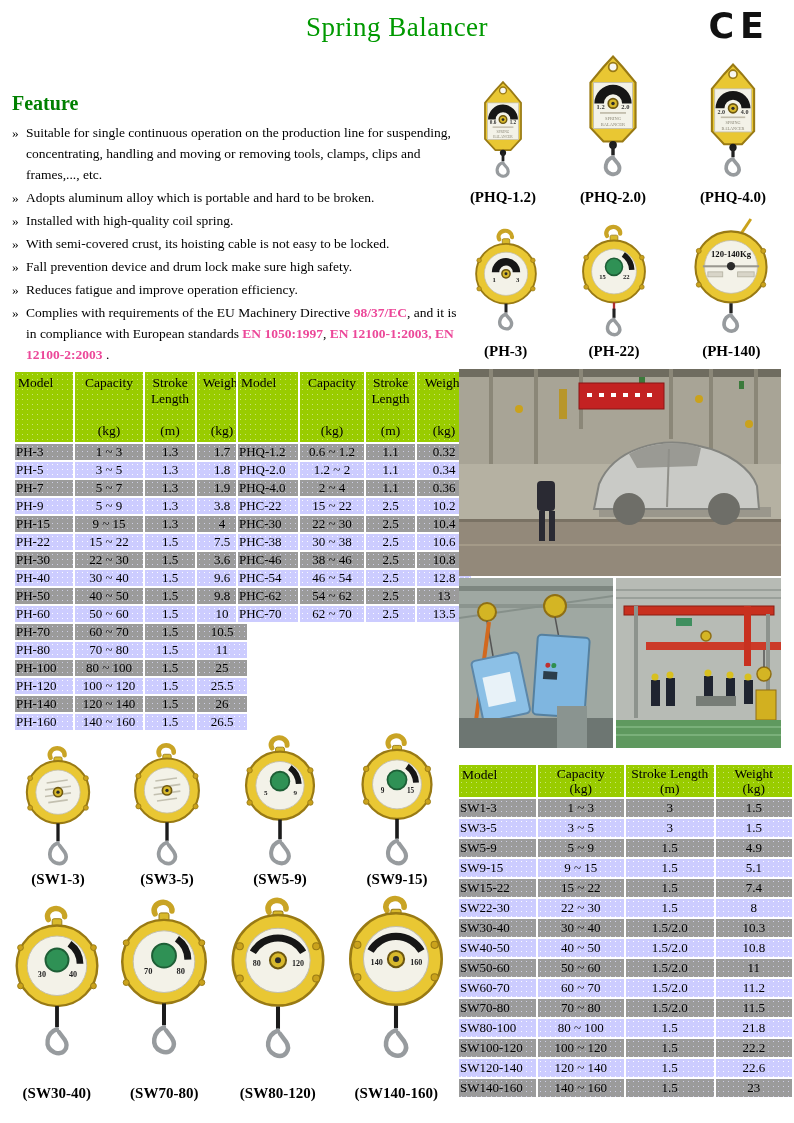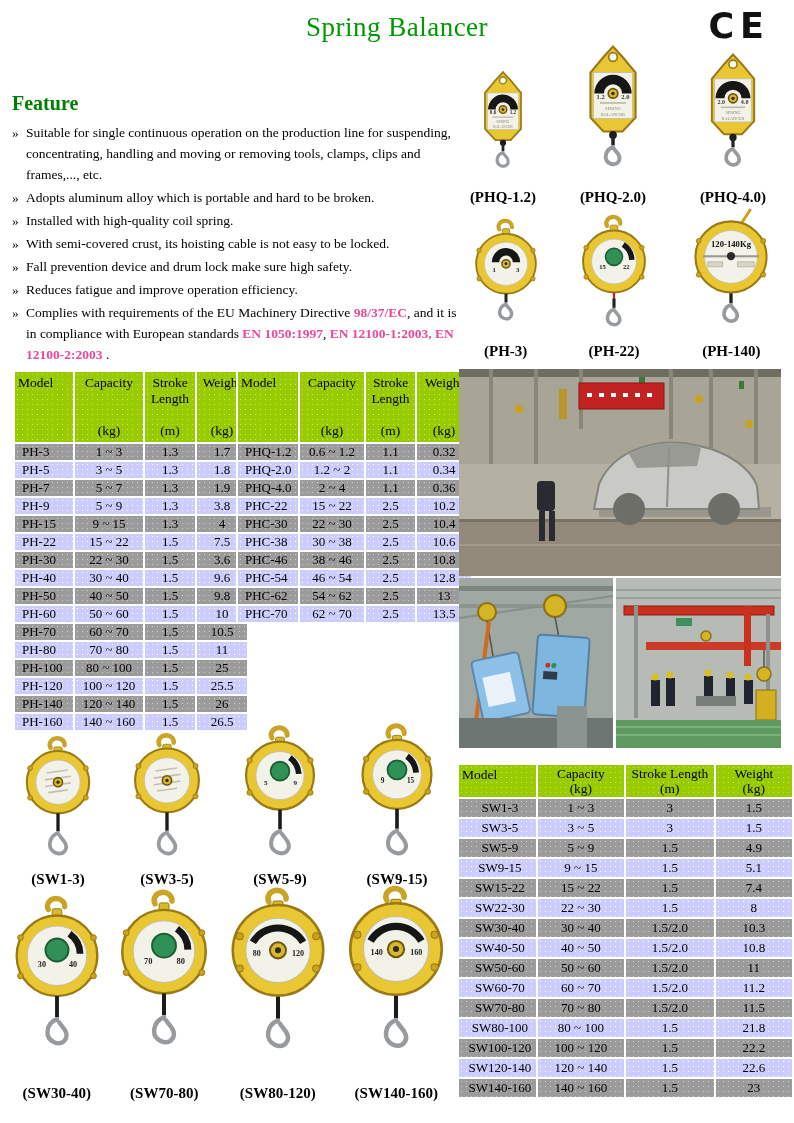--- a/index.html
+++ b/index.html
@@ -19,21 +19,21 @@
   .feature li{position:relative;padding-left:14px;margin-bottom:2px;}
   .feature li .marker{position:absolute;left:0;top:0;}
   .feature .hl{font-weight:bold;color:#ec4899;}
 
   
   .gallery{position:absolute;}
   #gallery-top{left:452px;top:54px;width:342px;}
   #gallery-bottom{left:4px;top:742px;width:452px;}
   .g-row{display:flex;justify-content:space-around;align-items:flex-end;}
   .product{display:flex;flex-direction:column;align-items:center;}
-  .product .plabel{font-size:15px;font-weight:bold;margin-top:11px;white-space:nowrap;}
+  .product .plabel{font-size:15px;font-weight:bold;margin-top:1px;white-space:nowrap;}
   #gallery-top .g-row.r1{height:152px;margin-bottom:8px;}
   #gallery-top .g-row.r2{height:146px;}
   #gallery-bottom .g-row.r1{height:146px;margin-bottom:2px;}
   #gallery-bottom .g-row.r2{height:212px;}
 
   
   .tbl-wrap{position:absolute;}
   #table-left{left:13px;top:370px;}
   #table-mid{left:236px;top:370px;}
   #table-sw{left:457px;top:763px;}
@@ -42,22 +42,22 @@
      background-image:radial-gradient(circle, rgba(255,255,255,.45) .6px, transparent 1px);
      background-size:5px 5px;
      font-weight:normal;font-size:13.5px;padding:0 2px;vertical-align:top;}
   table.spec th .h-wrap{display:flex;flex-direction:column;justify-content:space-between;
      align-items:center;height:64px;padding:3px 0;}
   table.spec th .h-model{display:flex;align-items:flex-start;justify-content:flex-start;
      height:64px;padding:3px 1px;}
   #table-sw th .h-wrap{height:28px;justify-content:center;line-height:15px;padding:2px 0;}
   #table-sw th .h-model{height:28px;padding:2px 1px;}
   table.spec td{font-size:13px;text-align:center;height:16px;padding:0 2px;line-height:16px;}
-  #table-sw td{height:14px;line-height:18px;text-align:center;}
-  table.spec td.model{text-align:left;padding-left:7px;}
+  #table-sw td{height:14px;line-height:18px;}
+  table.spec td.model{text-align:left;padding-left:1px;}
   tr.row-g td{background-color:#9b9b9b;
      background-image:radial-gradient(circle, rgba(214,214,240,.85) .7px, transparent 1px);
      background-size:5px 5px;}
   tr.row-l td{background-color:#ccccff;
      background-image:radial-gradient(circle, rgba(255,255,255,.9) .7px, transparent 1px);
      background-size:5px 5px;}
 
   
   .photo{position:absolute;overflow:hidden;background:#aaa;}
   #photo1{left:459px;top:369px;width:322px;height:207px;}

